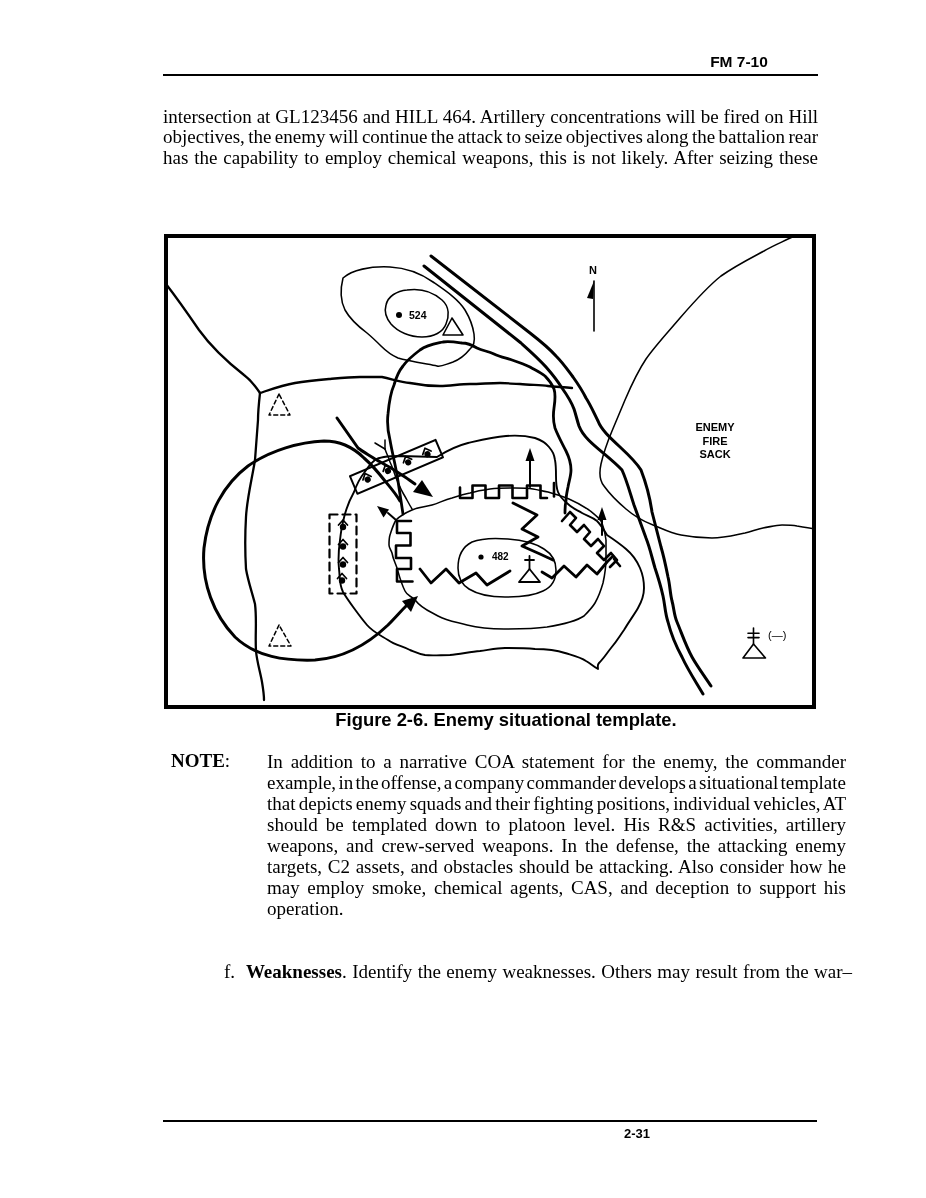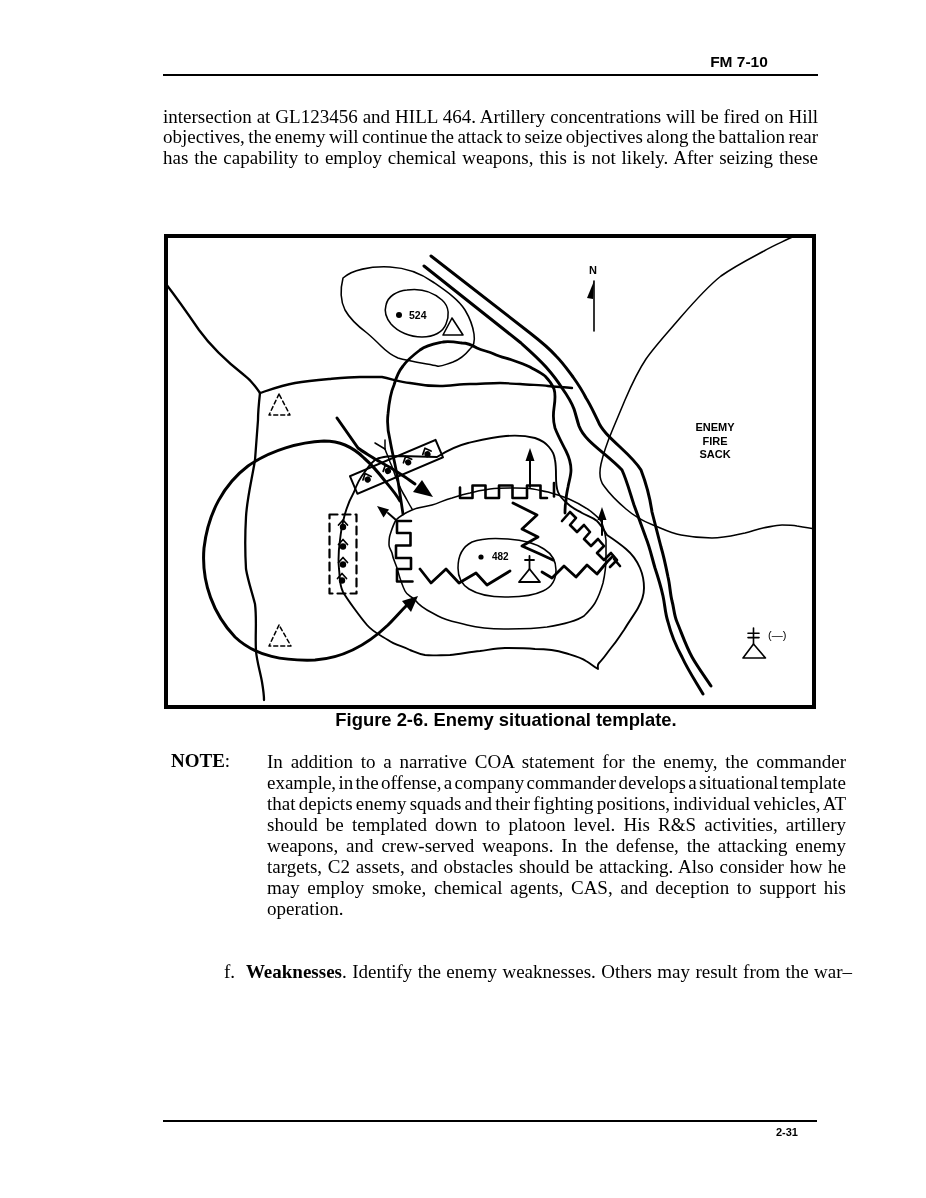--- a/index.html
+++ b/index.html
@@ -160,13 +160,13 @@
 <div class="jline">targets, C2 assets, and obstacles should be attacking. Also consider how he</div>
 <div class="jline">may employ smoke, chemical agents, CAS, and deception to support his</div>
 <div>operation.</div>
 </div>
 
 <div class="abs serif" style="left:163px;top:962px;width:655px;margin-left:34px;">
 <div class="jline"><span style="display:inline-block;width:27px;"></span>f.&nbsp;&nbsp;<b>Weaknesses</b>. Identify the enemy weaknesses. Others may result from the war–</div>
 </div>
 
 <div class="abs" style="left:163px;top:1120px;width:654px;height:2px;background:#000;"></div>
-<div class="abs sans" style="left:640px;top:1126px;width:158px;font-size:11px;text-align:right;">2-31</div>
+<div class="abs sans" style="left:624px;top:1126px;width:158px;font-size:13px;">2-31</div>
 
 </body></html>

